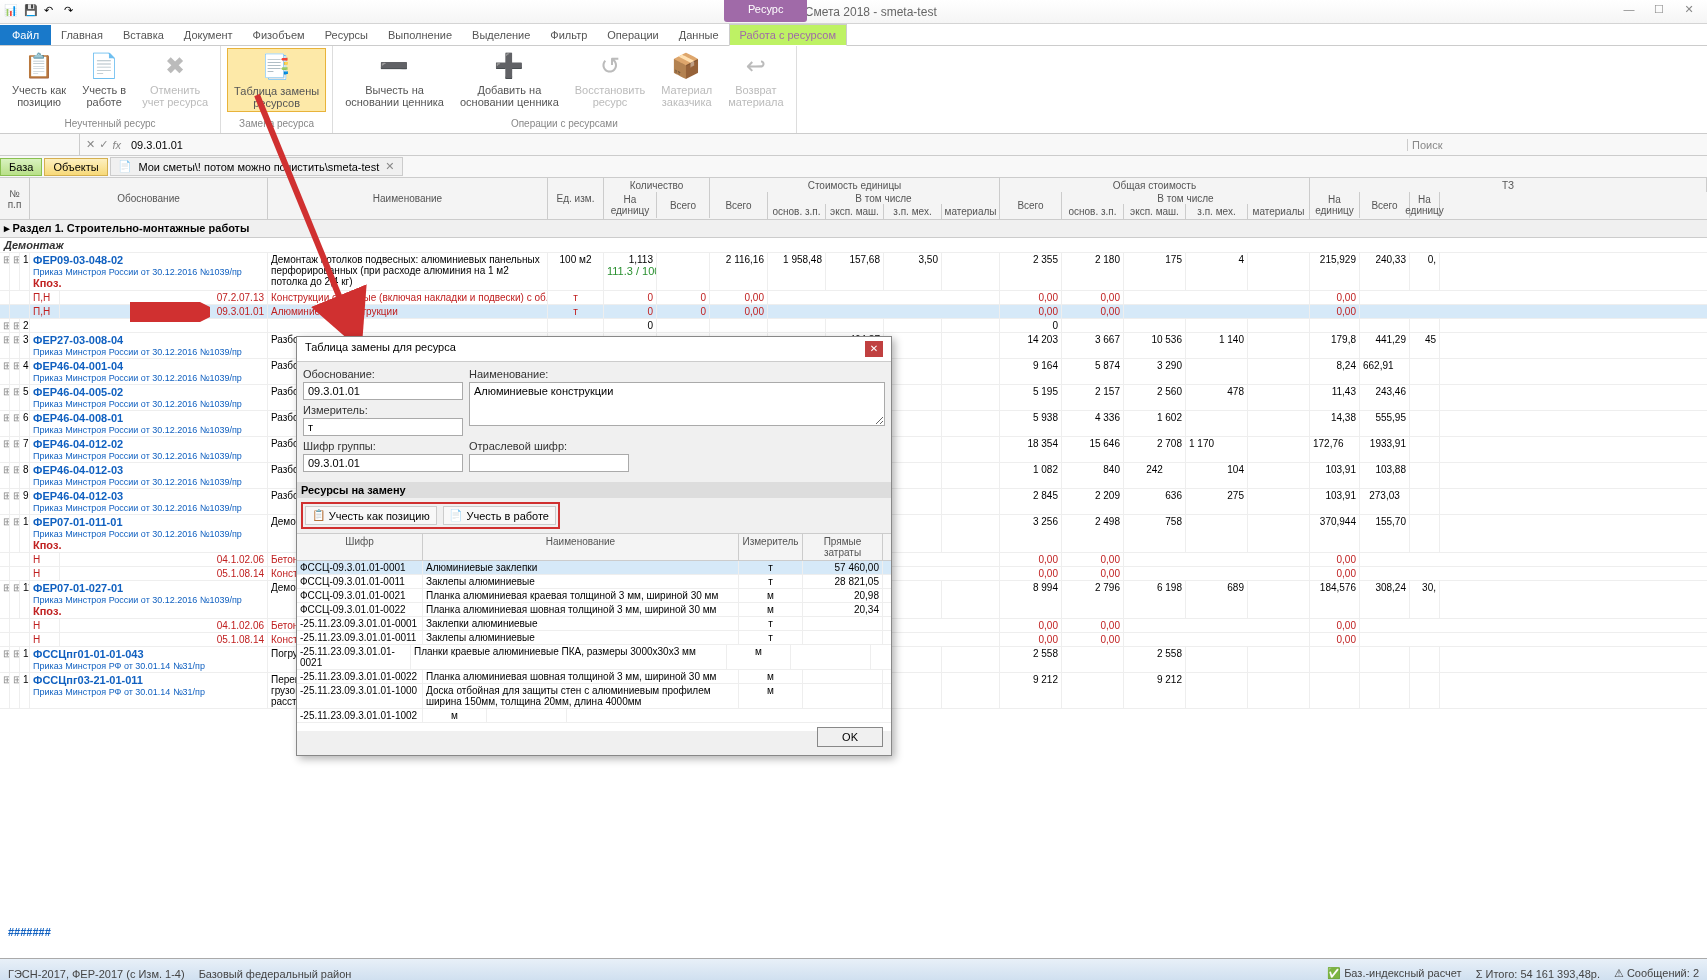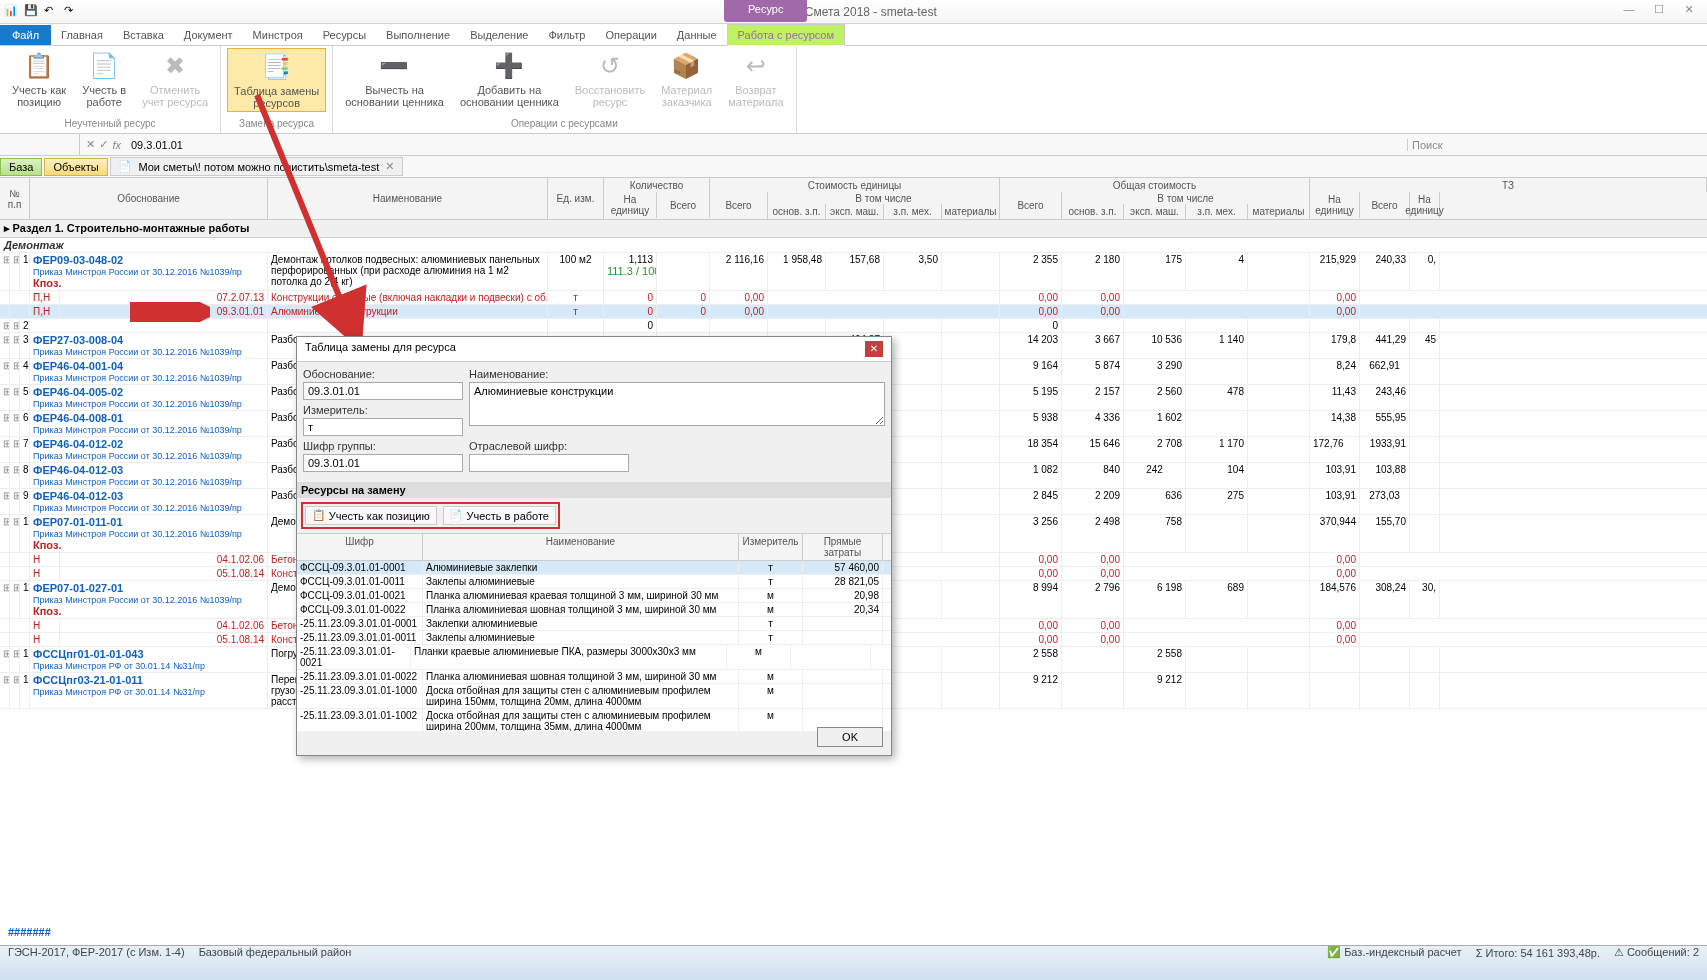--- a/index.html
+++ b/index.html
@@ -60,21 +60,21 @@
 .dlg-toolbar-outline{border:2px solid #d03030;padding:2px;display:inline-flex;gap:6px}
 .dlg-tb-btn{padding:2px 6px;background:#f8f8f8;border:1px solid #ccc;cursor:pointer;font-size:11px;display:flex;align-items:center;gap:3px}
 .dlg-grid-h{display:flex;background:#f4f4f4;border-top:1px solid #ccc;border-bottom:1px solid #ccc}
 .dlg-gh{border-right:1px solid #ccc;padding:2px;text-align:center;font-size:10px;color:#555}
 .dlg-grid-b{background:#fff;height:170px;overflow:hidden}
 .dlg-gr{display:flex;border-bottom:1px solid #eee}
 .dlg-gr.sel{background:#d6e9f8}
 .dlg-gc{border-right:1px solid #eee;padding:1px 3px;font-size:10px;overflow:hidden}
 .dlg-footer{position:absolute;bottom:0;right:0;padding:8px;display:flex;gap:6px}
 .dlg-ok{padding:3px 24px;border:1px solid #888;background:#f0f0f0;cursor:pointer}
-.status-bar{position:absolute;bottom:0;left:0;right:0;height:35px;background:linear-gradient(#e8f0f8,#d0e0f0);border-top:1px solid #aaa;display:flex;align-items:flex-start;padding:0 8px;font-size:11px;color:#444;justify-content:space-between}
+.status-bar{position:absolute;bottom:0;left:0;right:0;height:22px;background:linear-gradient(#e8f0f8,#d0e0f0);border-top:1px solid #aaa;display:flex;align-items:flex-end;padding:0 8px;font-size:11px;color:#444;justify-content:space-between}
 .status-right{display:flex;gap:14px;align-items:center}
 .arrow-red{position:absolute;z-index:50;pointer-events:none}
 .hash-row{color:#1060c0;font-weight:bold;padding:2px 4px}
 </style>
 </head>
 <body>
 
 <div class="title-bar">
   <div class="qat">
     <span>📊</span>
@@ -89,21 +89,21 @@
     <span>☐</span>
     <span>✕</span>
   </div>
 </div>
 
 <div class="tabs">
   <div class="file-tab">Файл</div>
   <div class="tab">Главная</div>
   <div class="tab">Вставка</div>
   <div class="tab">Документ</div>
-  <div class="tab">Минстроя</div>
+  <div class="tab">Физобъем</div>
   <div class="tab">Ресурсы</div>
   <div class="tab">Выполнение</div>
   <div class="tab">Выделение</div>
   <div class="tab">Фильтр</div>
   <div class="tab">Операции</div>
   <div class="tab">Данные</div>
   <div class="tab active">Работа с ресурсом</div>
 </div>
 
 <div class="ribbon">
@@ -363,21 +363,21 @@
       <div class="dr-cell" style="width:58px;text-align:right"></div>
       <div class="dr-cell" style="width:58px;text-align:right"></div>
       <div class="dr-cell" style="width:58px;text-align:right"></div>
       <div class="dr-cell" style="width:58px"></div>
       <div class="dr-cell" style="width:62px;text-align:right">9 164</div>
       <div class="dr-cell" style="width:62px;text-align:right">5 874</div>
       <div class="dr-cell" style="width:62px;text-align:right">3 290</div>
       <div class="dr-cell" style="width:62px;text-align:right"></div>
       <div class="dr-cell" style="width:62px"></div>
       <div class="dr-cell" style="width:50px;text-align:right">8,24</div>
-      <div class="dr-cell" style="width:50px;text-align:center">662,91</div>
+      <div class="dr-cell" style="width:50px;text-align:left">662,91</div>
       <div class="dr-cell" style="width:30px;text-align:right"></div>
     </div>
     <div class="data-row">
       <div class="dr-cell exp" style="width:10px">⊞</div>
       <div class="dr-cell exp" style="width:10px">⊞</div>
       <div class="dr-cell" style="width:10px;text-align:right">5</div>
       <div class="dr-cell" style="width:238px"><span class="blue bold">ФЕР46-04-005-02</span><br><span class="blue" style="font-size:9px">Приказ Минстроя России от 30.12.2016 №1039/пр</span></div>
       <div class="dr-cell" style="width:280px;white-space:normal">Разбо</div>
       <div class="dr-cell" style="width:56px;text-align:center"></div>
       <div class="dr-cell" style="width:53px;text-align:right"></div>
@@ -429,21 +429,21 @@
       <div class="dr-cell" style="width:53px;text-align:right"></div>
       <div class="dr-cell" style="width:53px"></div>
       <div class="dr-cell" style="width:58px;text-align:right"></div>
       <div class="dr-cell" style="width:58px;text-align:right"></div>
       <div class="dr-cell" style="width:58px;text-align:right">104,49</div>
       <div class="dr-cell" style="width:58px;text-align:right"></div>
       <div class="dr-cell" style="width:58px"></div>
       <div class="dr-cell" style="width:62px;text-align:right">18 354</div>
       <div class="dr-cell" style="width:62px;text-align:right">15 646</div>
       <div class="dr-cell" style="width:62px;text-align:right">2 708</div>
-      <div class="dr-cell" style="width:62px;text-align:right">1 170</div>
+      <div class="dr-cell" style="width:62px;">1 170</div>
       <div class="dr-cell" style="width:62px"></div>
       <div class="dr-cell" style="width:50px;">172,76</div>
       <div class="dr-cell" style="width:50px;text-align:right">1933,91</div>
       <div class="dr-cell" style="width:30px;text-align:right"></div>
     </div>
     <div class="data-row">
       <div class="dr-cell exp" style="width:10px">⊞</div>
       <div class="dr-cell exp" style="width:10px">⊞</div>
       <div class="dr-cell" style="width:10px;text-align:right">8</div>
       <div class="dr-cell" style="width:238px"><span class="blue bold">ФЕР46-04-012-03</span><br><span class="blue" style="font-size:9px">Приказ Минстроя России от 30.12.2016 №1039/пр</span></div>
@@ -761,21 +761,20 @@
         <div class="dlg-gc" style="width:80px;text-align:right"></div>
       </div>
       <div class="dlg-gr">
         <div class="dlg-gc" style="width:126px">-25.11.23.09.3.01.01-1000</div>
         <div class="dlg-gc" style="width:316px;white-space:normal">Доска отбойная для защиты стен с алюминиевым профилем ширина 150мм, толщина 20мм, длина 4000мм</div>
         <div class="dlg-gc" style="width:64px;text-align:center">м</div>
         <div class="dlg-gc" style="width:80px;text-align:right"></div>
       </div>
       <div class="dlg-gr">
         <div class="dlg-gc" style="width:126px">-25.11.23.09.3.01.01-1002</div>
-        <div class="dlg-gc" style="width:316px;white-space:normal">Доска отбойная для защиты стен с алюминиевым профилем ширина 200мм, толщина 35мм, длина 4000мм</div>
         <div class="dlg-gc" style="width:64px;text-align:center">м</div>
         <div class="dlg-gc" style="width:80px;text-align:right"></div>
       </div>
     </div>
   <div class="dlg-footer">
       <button class="dlg-ok">OK</button>
     </div>
 </div>
 
 <div class="status-bar">

